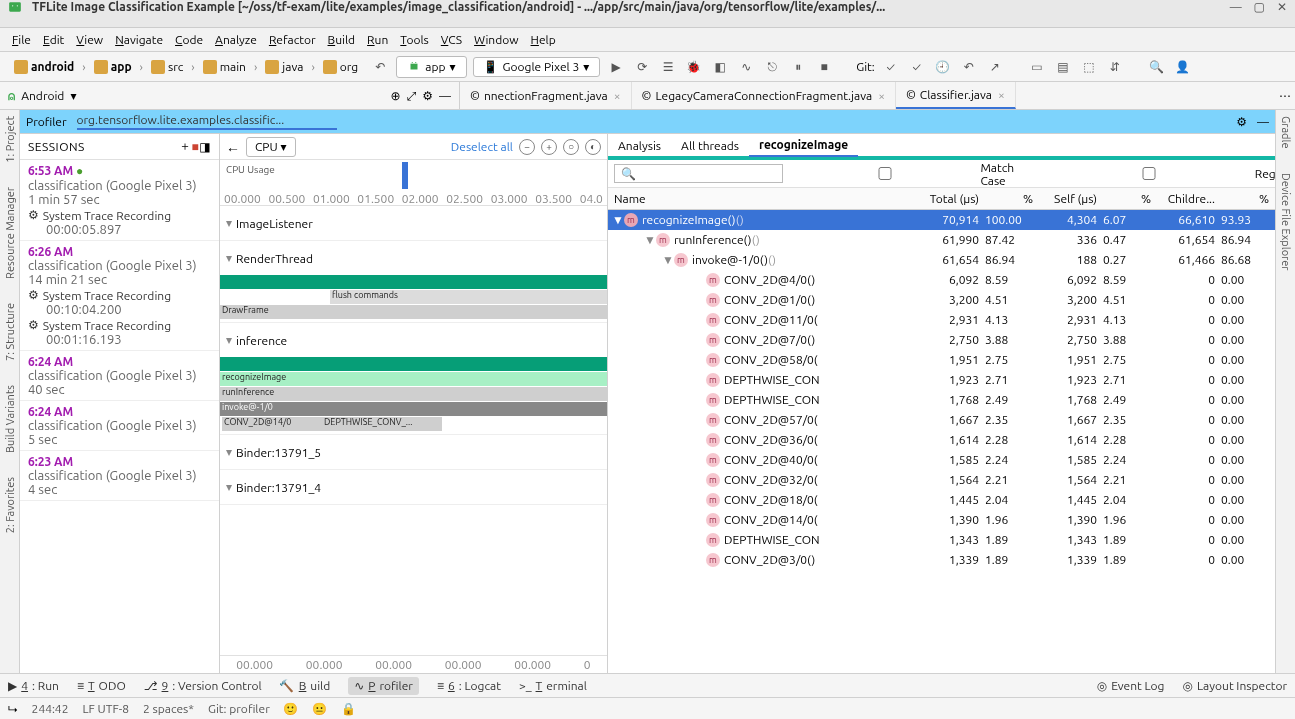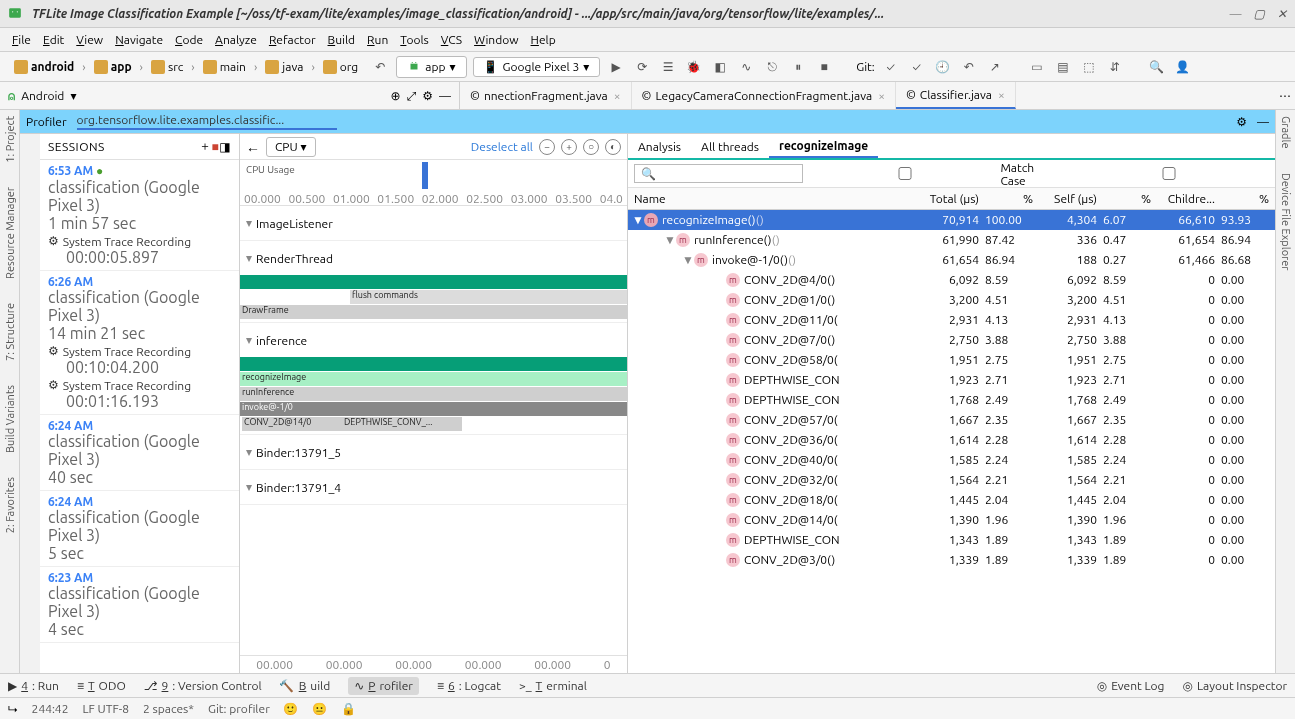--- a/index.html
+++ b/index.html
@@ -1,17 +1,17 @@
 <!DOCTYPE html>
 <html><head>
 <meta charset="utf-8">
 <style>
 * { box-sizing: border-box; margin: 0; padding: 0; font-family: -apple-system, "Segoe UI", Ubuntu, sans-serif; font-size: 12px; }
 body { width: 1295px; height: 719px; background: #f2f2f2; display: flex; flex-direction: column; overflow: hidden; }
-.titlebar { height: 28px; display: flex; align-items: center; padding: 0 8px; background: #e8e8e8; border-bottom: 1px solid #ccc; font-style: italic; }
+.titlebar { height: 28px; display: flex; padding: 0 8px; background: #e8e8e8; border-bottom: 1px solid #ccc; }
 .titlebar .app-icon { width: 16px; height: 16px; margin-right: 8px; display: inline-flex; }
 .titlebar .title { font-weight: bold; color: #333; white-space: nowrap; overflow: hidden; text-overflow: ellipsis; flex: 1; }
 .titlebar .win-controls { display: flex; gap: 12px; color: #555; }
 .menubar { height: 24px; display: flex; align-items: center; padding: 0 8px; gap: 4px; border-bottom: 1px solid #d0d0d0; }
 .menubar span { padding: 2px 4px; cursor: default; }
 .menubar span u { text-decoration: underline; }
 .toolbar { height: 30px; display: flex; align-items: center; padding: 0 8px; gap: 6px; border-bottom: 1px solid #d0d0d0; background: #f5f5f5; }
 .breadcrumb { display: flex; align-items: center; gap: 2px; }
 .breadcrumb .crumb { padding: 2px 6px; display: flex; align-items: center; gap: 3px; }
 .breadcrumb .crumb.bold { font-weight: bold; }
@@ -33,28 +33,28 @@
 .main { flex: 1; display: flex; min-height: 0; }
 .leftstrip { width: 20px; background: #f2f2f2; border-right: 1px solid #d0d0d0; display: flex; flex-direction: column; align-items: center; padding-top: 6px; gap: 24px; }
 .leftstrip span { writing-mode: vertical-rl; transform: rotate(180deg); color: #555; font-size: 11px; }
 .rightstrip { width: 20px; background: #f2f2f2; border-left: 1px solid #d0d0d0; display: flex; flex-direction: column; align-items: center; padding-top: 6px; gap: 24px; }
 .rightstrip span { writing-mode: vertical-rl; color: #555; font-size: 11px; }
 .content { flex: 1; display: flex; flex-direction: column; min-width: 0; }
 .profiler-hdr { height: 24px; display: flex; align-items: center; padding: 0 6px; background: #7dd3fc; border-bottom: 1px solid #d0d0d0; gap: 10px; }
 .profiler-hdr .ptitle { font-weight: normal; }
 .profiler-hdr .pkg { color: #333; border-bottom: 2px solid #3973d6; padding-bottom: 2px; width: 260px; overflow: hidden; text-overflow: ellipsis; white-space: nowrap; }
 .profiler-hdr .spacer { flex: 1; }
-.profiler-body { flex: 1; display: flex; min-height: 0; margin-left: 20px; }
+.profiler-body { flex: 1; display: flex; min-height: 0; }
 .sessions { width: 200px; border-right: 1px solid #d0d0d0; background: #fff; display: flex; flex-direction: column; }
 .sessions-hdr { height: 26px; display: flex; align-items: center; padding: 0 8px; font-weight: normal; letter-spacing: 0.5px; border-bottom: 1px solid #e0e0e0; }
 .sessions-hdr .sp { flex: 1; }
 .session { padding: 4px 8px; border-bottom: 1px solid #eee; }
-.session .time { font-weight: bold; color: #3b82f6; }
+.session .time { font-weight: bold; color: #a21caf; }
 .session .dot { color: #4a9e2e; }
-.session .sub { color: #666; font-size: 16px; }
+.session .sub { color: #666; font-size: 13px; }
 .session .rec { display: flex; align-items: center; gap: 4px; margin-top: 2px; color: #333; font-size: 11px; }
 .mid { flex: 1; display: flex; min-width: 0; }
 .cpu-col { width: 388px; border-right: 1px solid #d0d0d0; background: #fff; display: flex; flex-direction: column; }
 .cpu-hdr { height: 26px; display: flex; align-items: center; padding: 0 6px; border-bottom: 1px solid #e0e0e0; gap: 6px; }
 .cpu-hdr .back { font-size: 14px; }
 .cpu-hdr .combo { border: 1px solid #bbb; padding: 2px 8px; border-radius: 3px; }
 .cpu-usage { height: 46px; border-bottom: 1px solid #e0e0e0; padding: 2px 6px; position: relative; }
 .cpu-usage .lbl { font-size: 10px; color: #555; }
 .cpu-usage .marker { position: absolute; top: 2px; bottom: 16px; width: 6px; background: #3973d6; left: 182px; }
 .cpu-usage .ticks { position: absolute; bottom: 0; left: 4px; right: 4px; display: flex; justify-content: space-between; font-size: 9px; color: #888; }
@@ -66,21 +66,21 @@
 .trace-bar { height: 14px; margin-bottom: 1px; font-size: 9px; color: #222; padding-left: 2px; white-space: nowrap; overflow: hidden; display: flex; }
 .tb-green { background: #069e77; }
 .tb-light { background: #dcdcdc; margin-left: 10px; }
 .tb-lgreen { background: #a7f0c5; }
 .tb-grey { background: #cfcfcf; }
 .tb-dark { background: #888; color: #fff; }
 .tb-split { display: flex; }
 .tb-split span { height: 14px; font-size: 9px; padding-left: 2px; overflow: hidden; }
 .trace-ticks { display: flex; justify-content: space-around; font-size: 9px; color: #888; padding: 2px 0; border-top: 1px solid #e0e0e0; margin-top: auto; }
 .analysis { flex: 1; background: #fff; display: flex; flex-direction: column; min-width: 0; }
-.analysis-tabs { height: 26px; display: flex; align-items: center; border-bottom: 2px solid #14b8a6; }
+.analysis-tabs { height: 26px; display: flex; align-items: center; border-bottom: 4px solid #14b8a6; }
 .analysis-tabs .at { padding: 4px 10px; }
 .analysis-tabs .at.active { border-bottom: 2px solid #3973d6; font-weight: bold; }
 .view-tabs { height: 26px; display: flex; align-items: center; border-bottom: 1px solid #e0e0e0; }
 .view-tabs .vt { padding: 4px 10px; }
 .view-tabs .vt.active { border-bottom: 2px solid #3973d6; }
 .filter-row { height: 28px; display: flex; align-items: center; padding: 0 6px; gap: 10px; border-bottom: 1px solid #e0e0e0; }
 .filter-row input { border: 1px solid #bbb; padding: 2px 6px; width: 206px; }
 .filter-row label { display: flex; align-items: center; gap: 3px; }
 .filter-row .sp { flex: 1; }
 .tree-hdr { height: 22px; display: flex; align-items: center; border-bottom: 1px solid #d0d0d0; background: #fafafa; }

